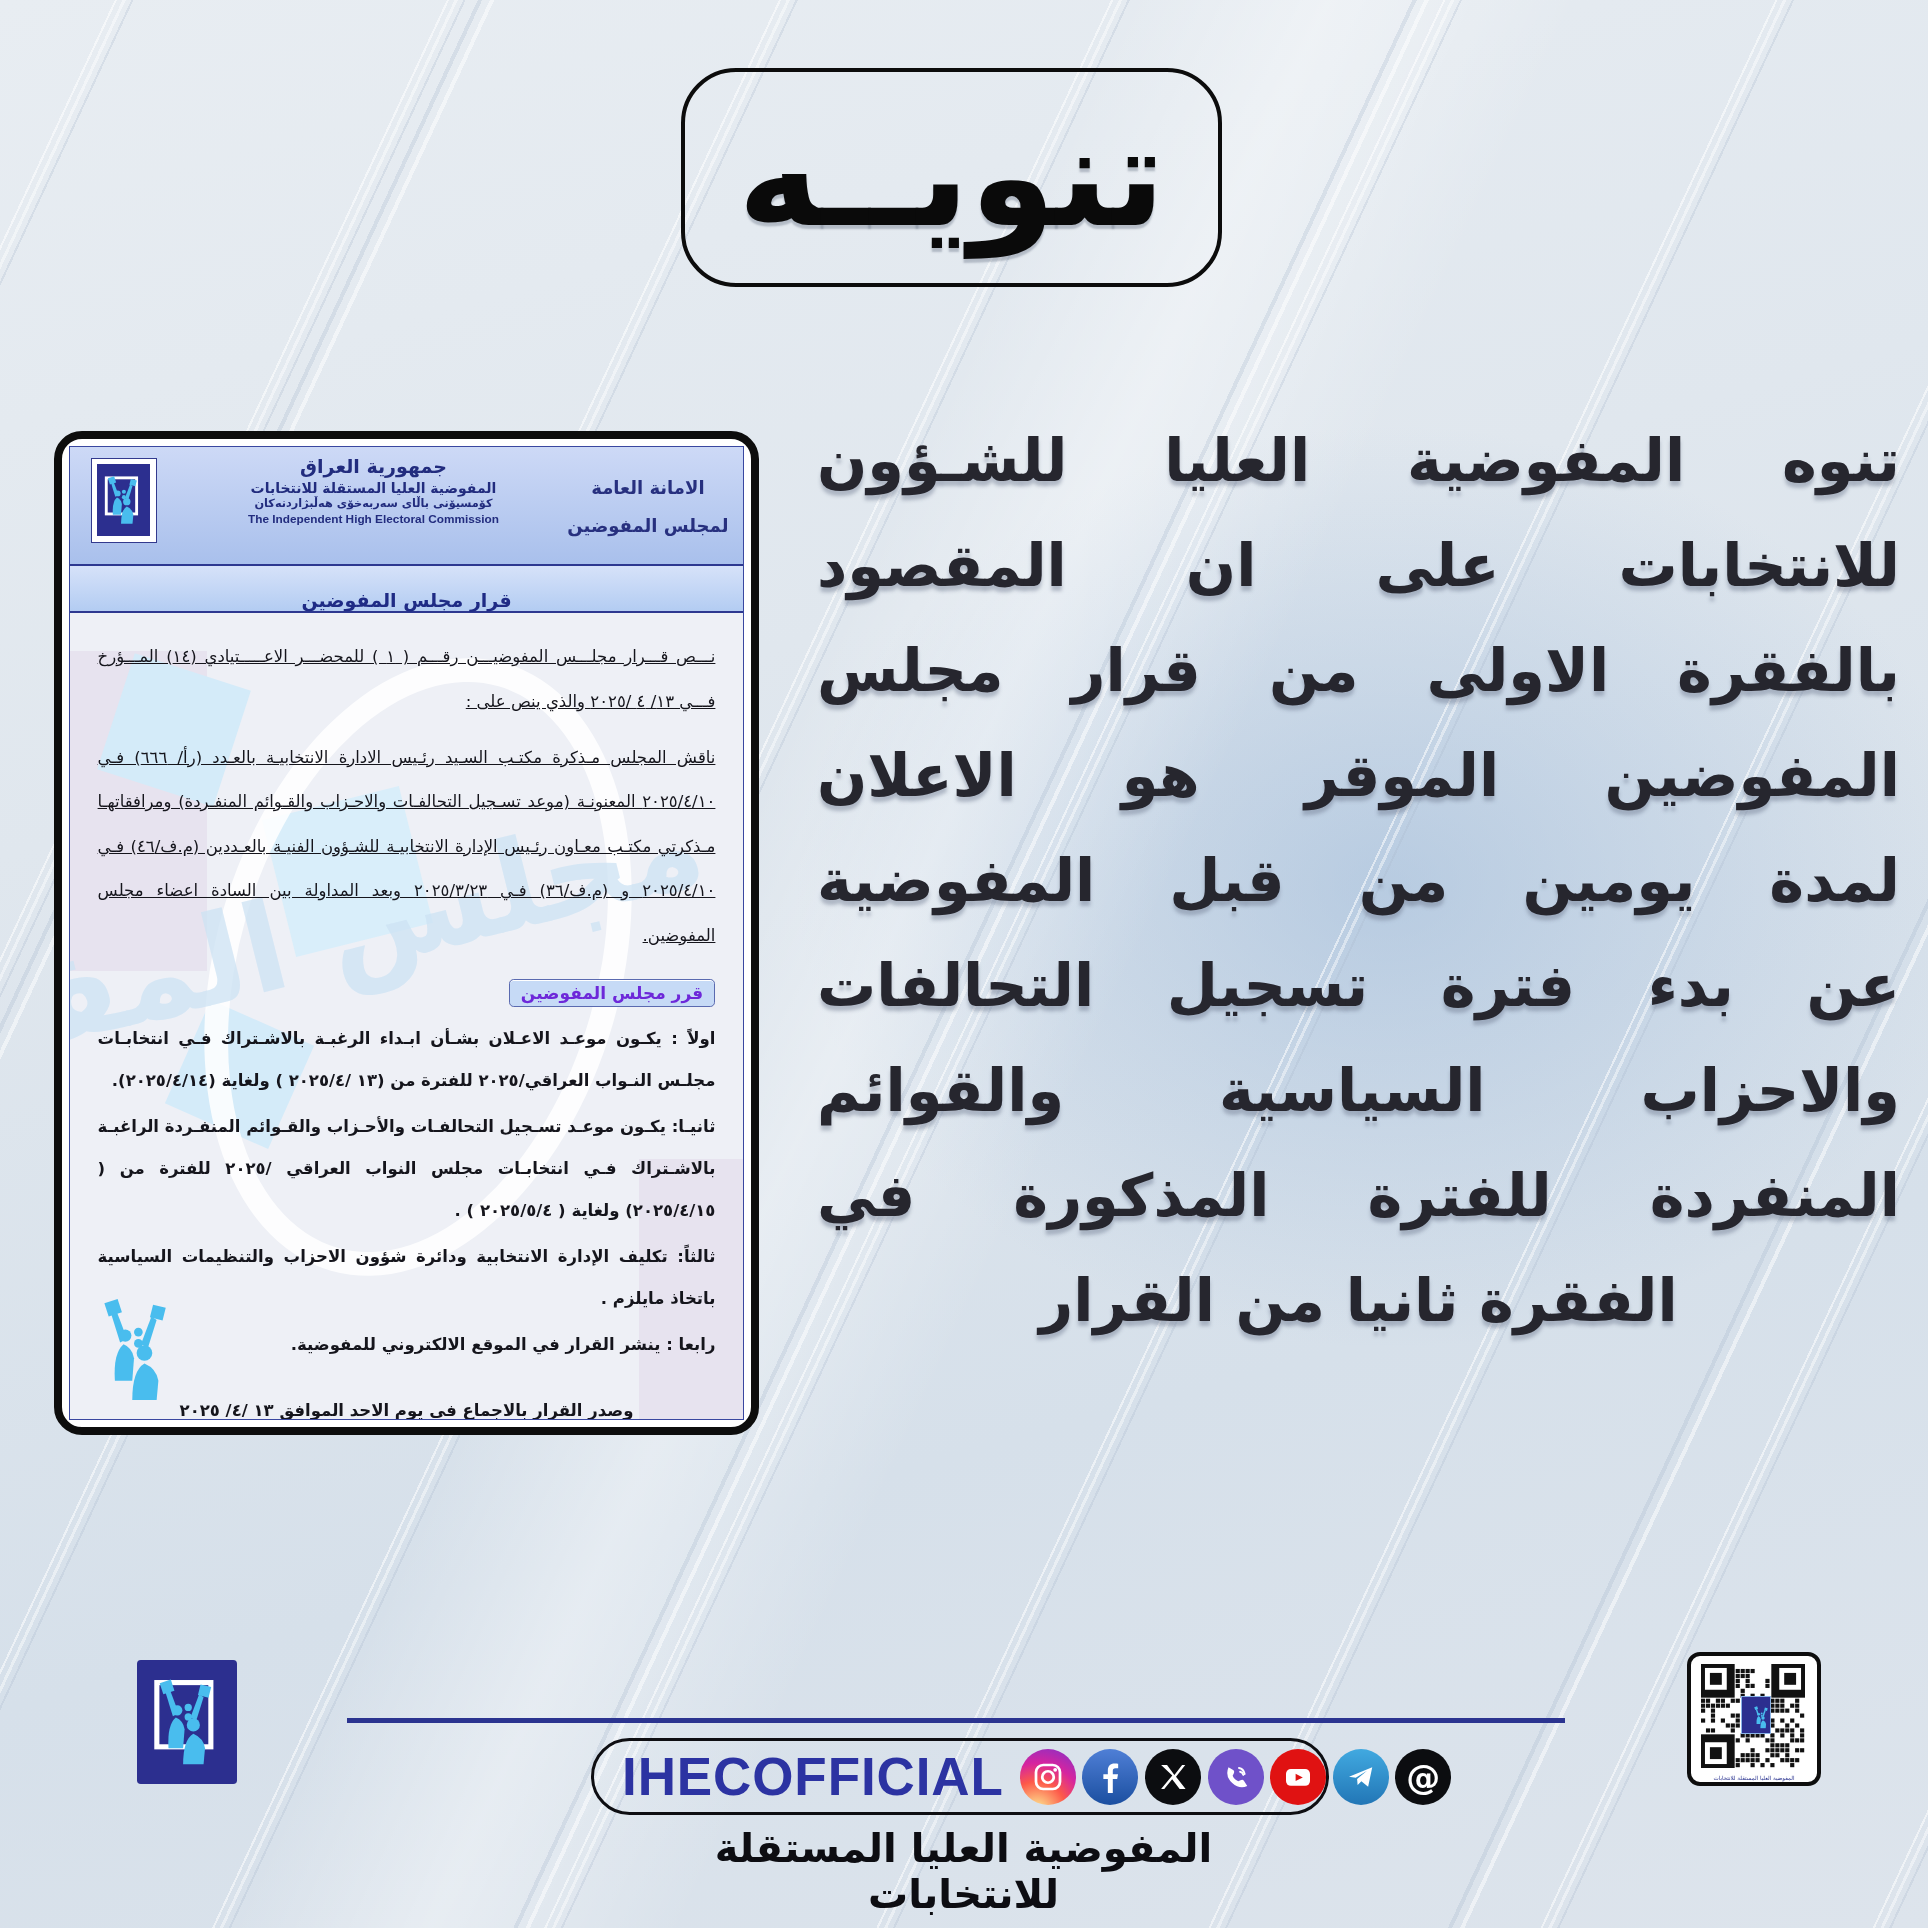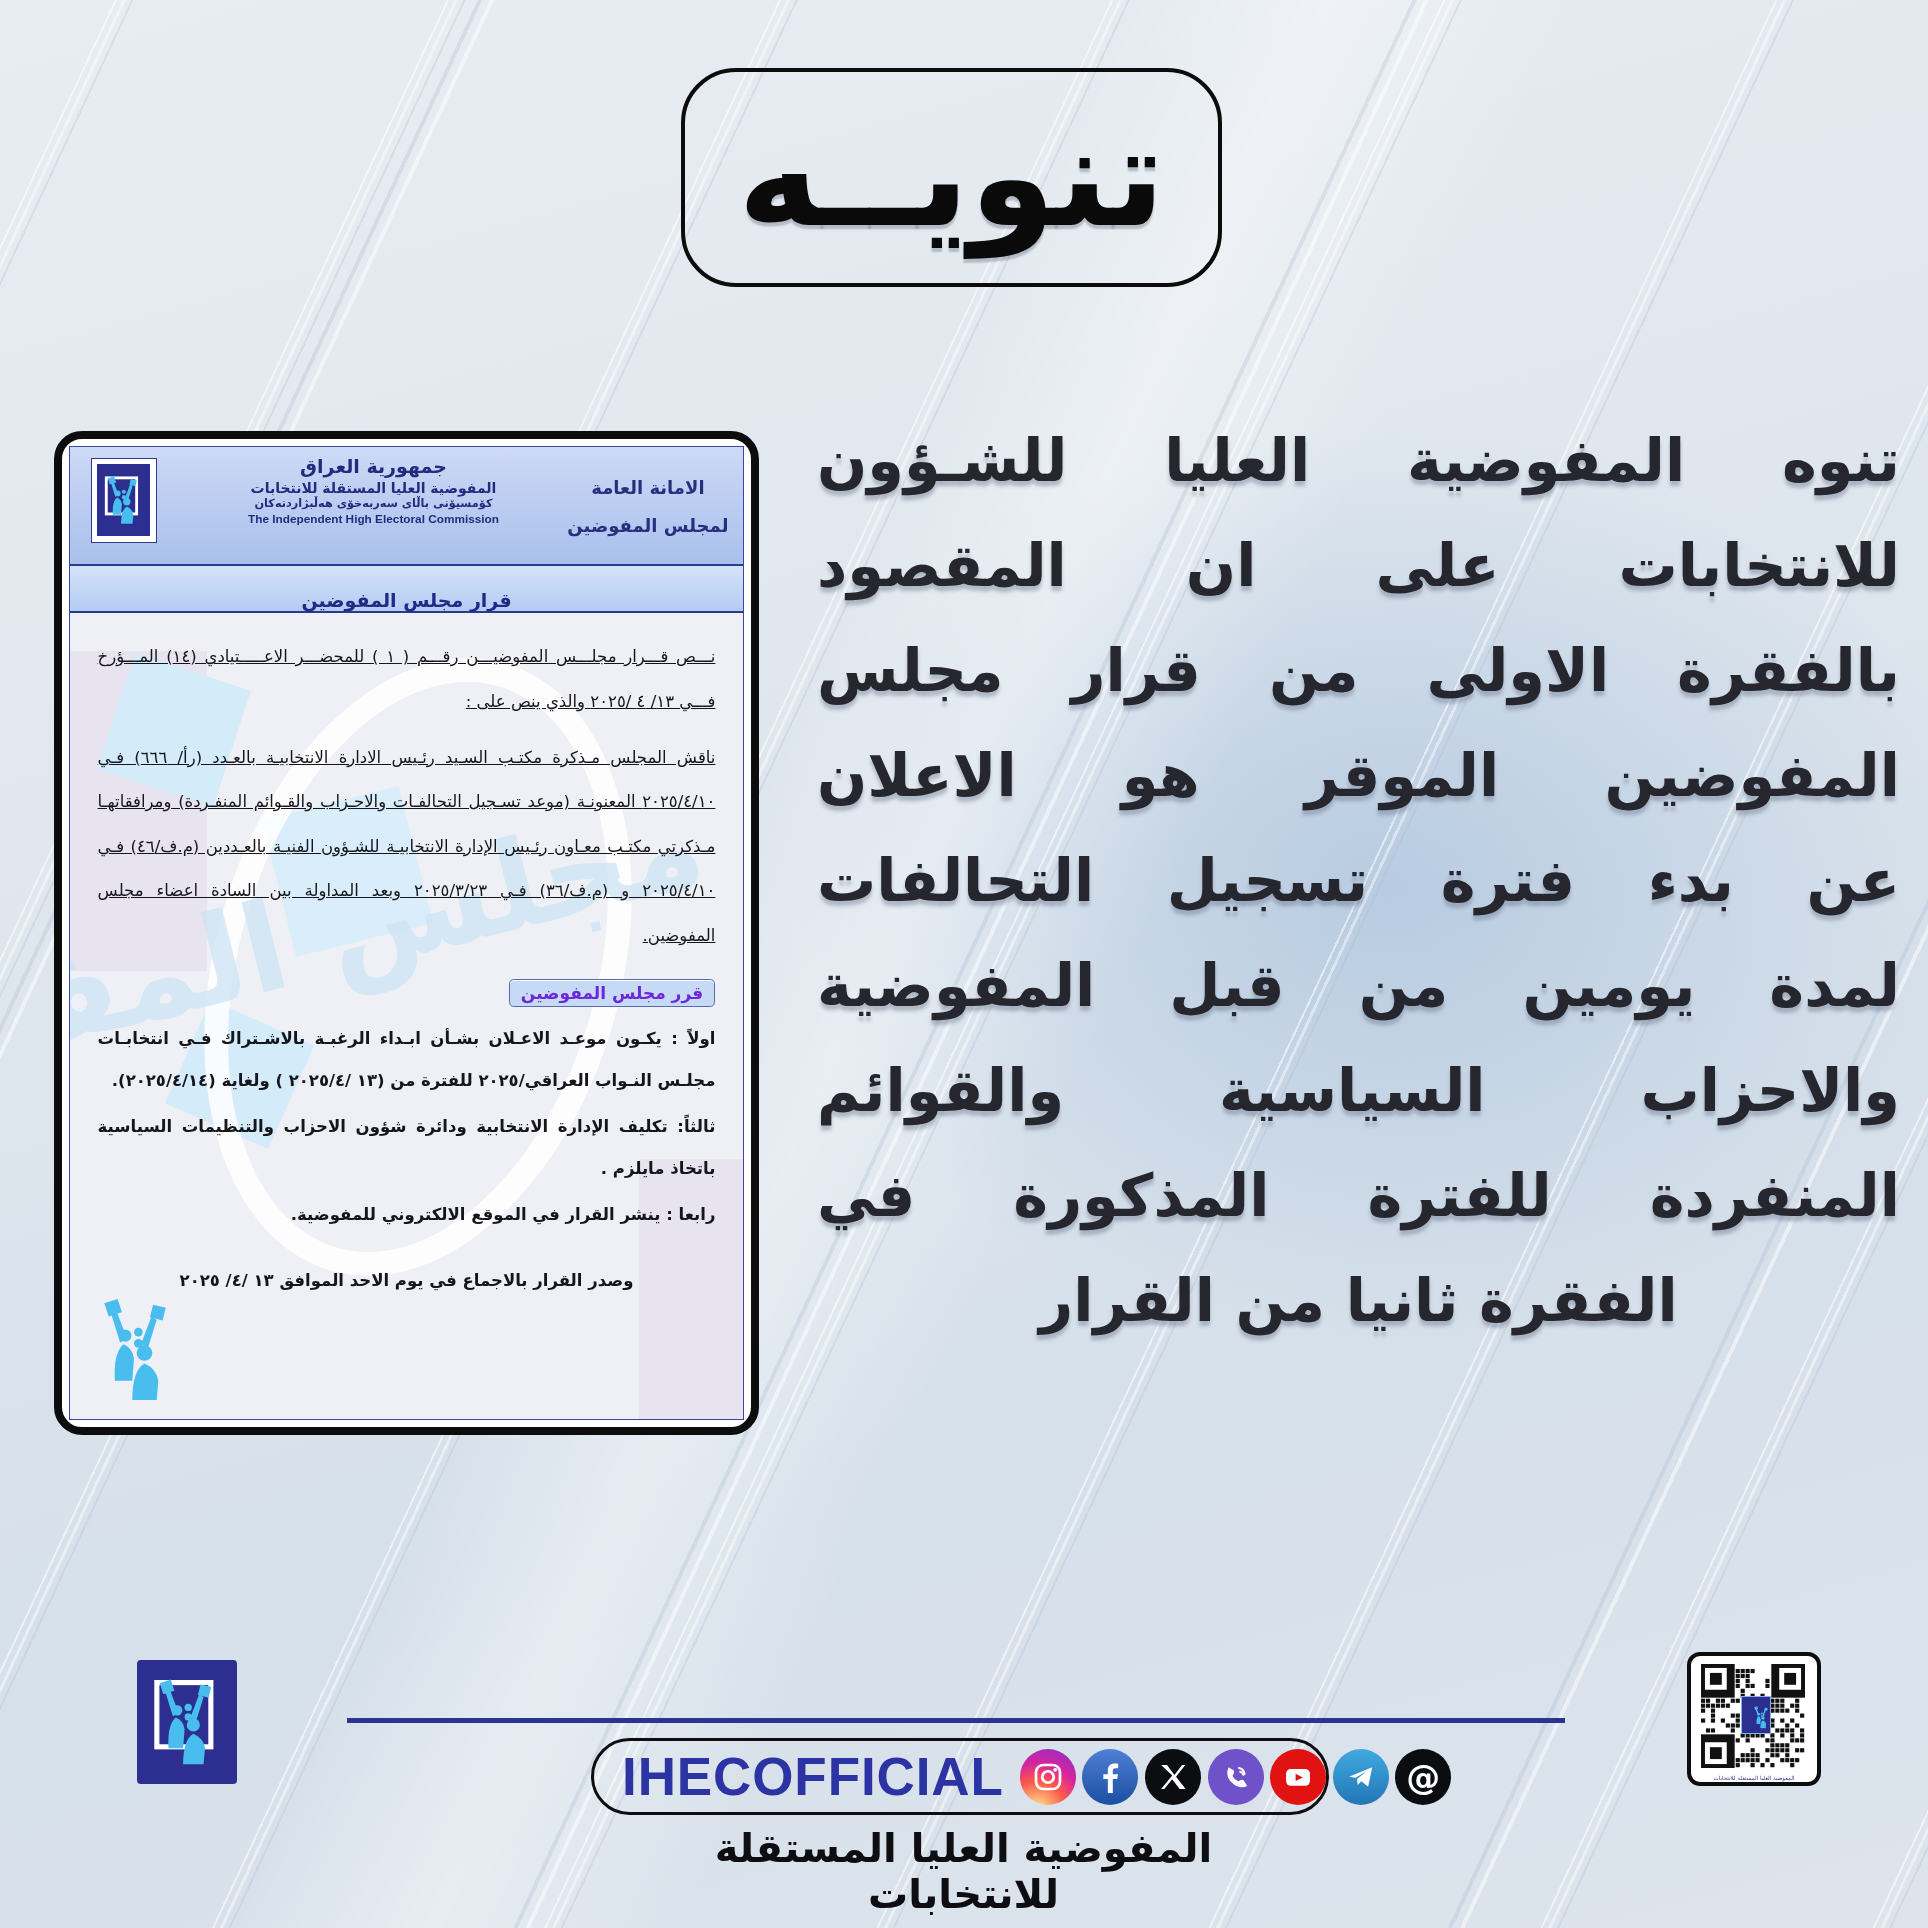--- a/index.html
+++ b/index.html
@@ -163,39 +163,40 @@
         <div class="wm sq2"></div>
         <div class="wm sq3"></div>
         <div class="wm blob"></div>
         <div class="wm caltext">مجلس المفوضين</div>
 
         <div class="doc-content">
           <p class="doc-p">نـــص قـــرار مجلـــس المفوضيـــن رقـــم ( ١ ) للمحضـــر الاعـــــتيادي (١٤) المـــؤرخ فـــي ١٣/ ٤ /٢٠٢٥ والذي ينص على :</p>
           <p class="doc-p">ناقش المجلس مـذكرة مكتـب السـيد رئـيس الادارة الانتخابيـة بالعـدد (رأ/ ٦٦٦) فـي ٢٠٢٥/٤/١٠ المعنونـة (موعد تسـجيل التحالفـات والاحـزاب والقـوائم المنفـردة) ومرافقاتهـا مـذكرتي مكتـب معـاون رئـيس الإدارة الانتخابيـة للشـؤون الفنيـة بالعـددين (م.ف/٤٦) فـي ٢٠٢٥/٤/١٠ و (م.ف/٣٦) فـي ٢٠٢٥/٣/٢٣ وبعد المداولة بين السادة اعضاء مجلس المفوضين.</p>
           <div class="doc-label">قرر مجلس المفوضين</div>
           <p class="doc-d">اولاً : يكـون موعـد الاعـلان بشـأن ابـداء الرغبـة بالاشـتراك فـي انتخابـات مجلـس النـواب العراقي/٢٠٢٥ للفترة من (١٣ /٢٠٢٥/٤ ) ولغاية (٢٠٢٥/٤/١٤).</p>
+          <p class="doc-d">ثانيـا: يكـون موعـد تسـجيل التحالفـات والأحـزاب والقـوائم المنفـردة الراغبـة بالاشـتراك فـي انتخابـات مجلس النواب العراقي /٢٠٢٥ للفترة من ( ٢٠٢٥/٤/١٥) ولغاية ( ٢٠٢٥/٥/٤ ) .</p>
           <p class="doc-d">ثالثاً: تكليف الإدارة الانتخابية ودائرة شؤون الاحزاب والتنظيمات السياسية باتخاذ مايلزم .</p>
           <p class="doc-d">رابعا : ينشر القرار في الموقع الالكتروني للمفوضية.</p>
           <p class="doc-close">وصدر القرار بالاجماع في يوم الاحد الموافق ١٣ /٤/ ٢٠٢٥</p>
         </div>
 
         <svg class="doc-figs" viewBox="0 0 100 120">
           <use href="#emblem-figs"></use>
         </svg>
       </div>
     </div>
   </div>
 
   <div class="ann">
     <div class="ln">تنوه المفوضية العليا للشـؤون</div>
     <div class="ln">للانتخابات على ان المقصود</div>
     <div class="ln">بالفقرة الاولى من قرار مجلس</div>
     <div class="ln">المفوضين الموقر هو الاعلان</div>
+    <div class="ln">لمدة يومين من قبل المفوضية</div>
     <div class="ln">عن بدء فترة تسجيل التحالفات</div>
-    <div class="ln">لمدة يومين من قبل المفوضية</div>
     <div class="ln">والاحزاب السياسية والقوائم</div>
     <div class="ln">المنفردة للفترة المذكورة في</div>
     <div class="ln center">الفقرة ثانيا من القرار</div>
   </div>
 
   <div class="brand-logo">
     <svg width="73" height="94" viewBox="0 0 100 120" style="color:#49bdee">
       <use href="#emblem-frame"></use>
         <use href="#emblem-figs"></use>
     </svg>

